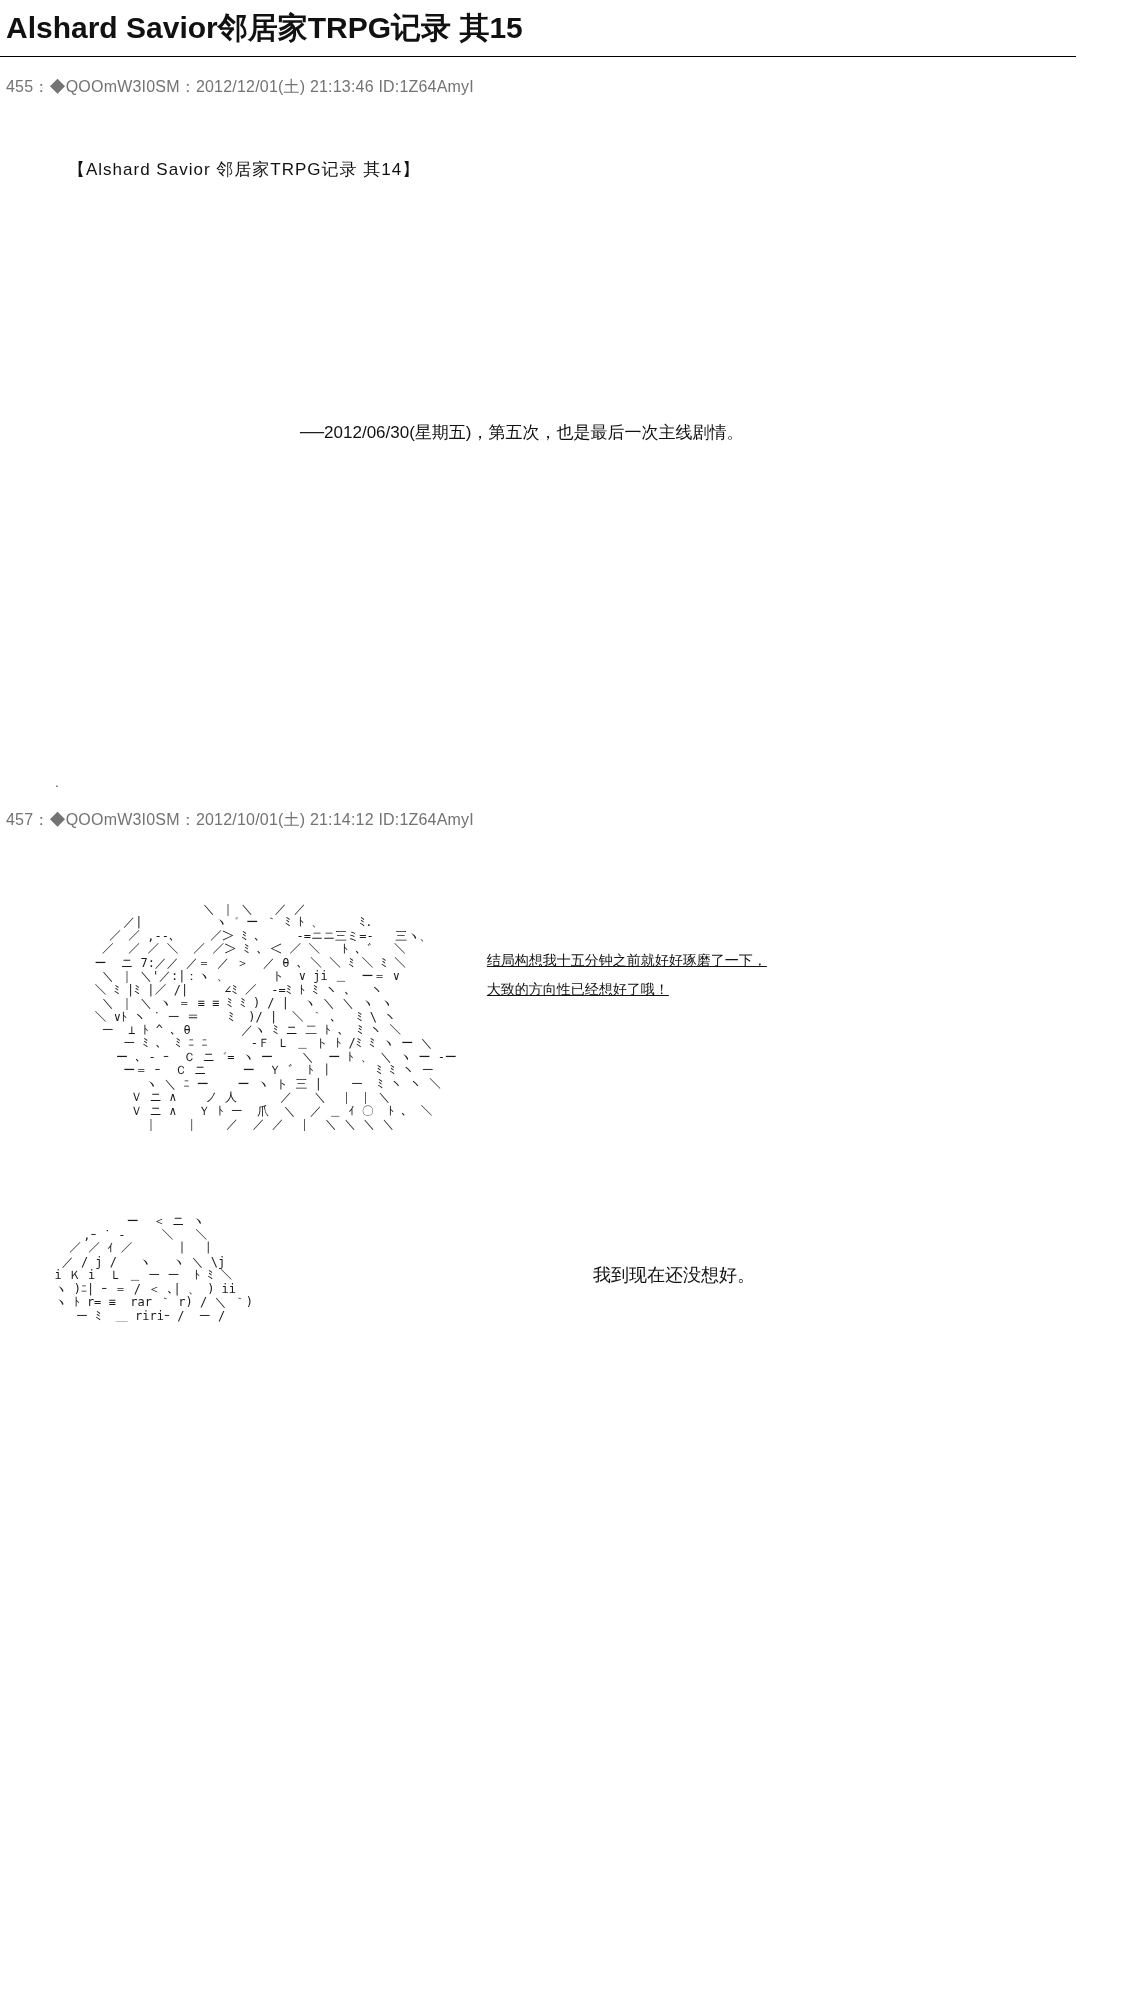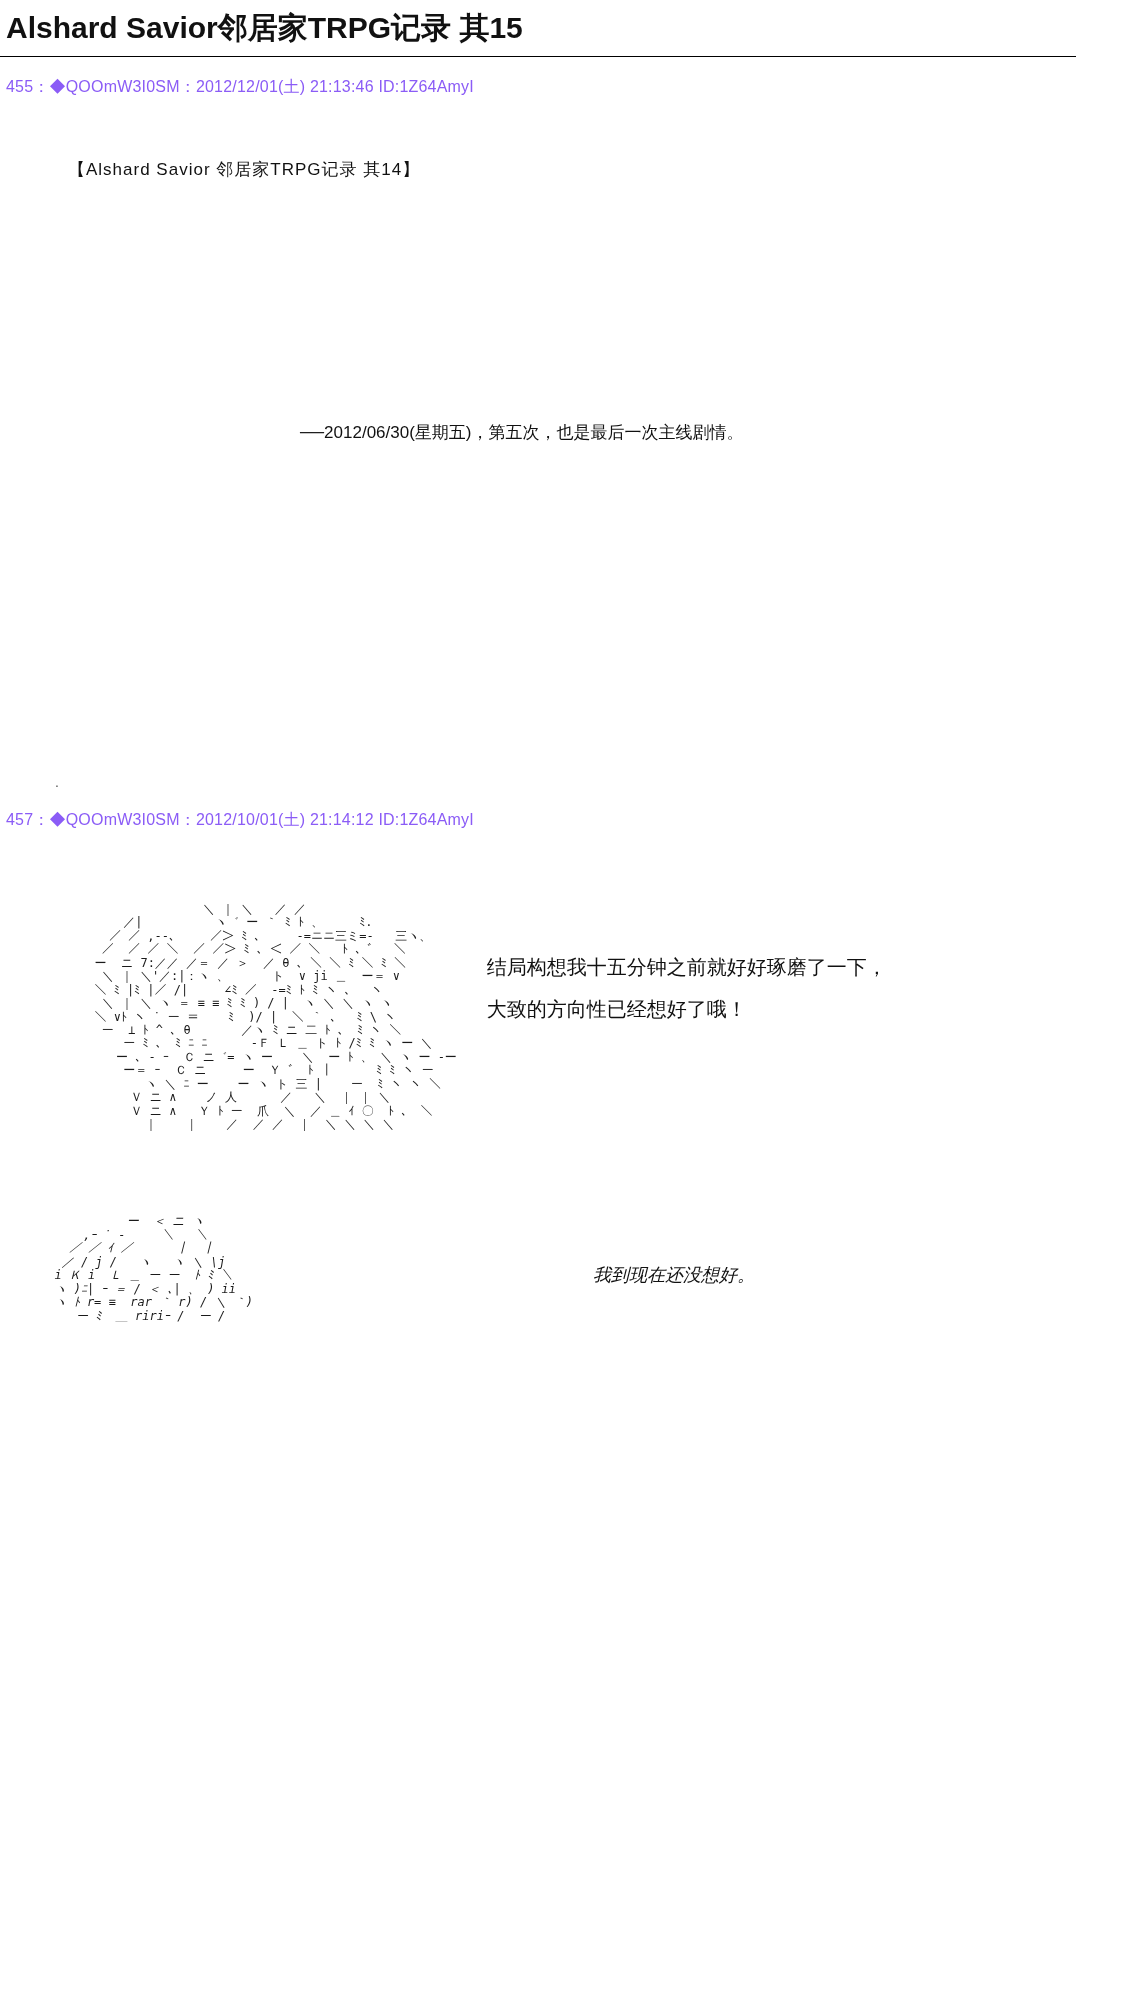--- a/index.html
+++ b/index.html
@@ -34,21 +34,21 @@
     border: 0;
     border-top: 1px solid #000000;
     margin: 10px 0 0 0;
     width: 100%;
   }
   .post {
     position: relative;
   }
   .post-meta {
     font-size: 16px;
-    color: #8b5cf6;
+    color: #737373;
     padding: 20px 0 0 6px;
     letter-spacing: 0.2px;
     white-space: nowrap;
   }
   .post-body {
     position: relative;
   }
   .bracket-line {
     font-size: 17px;
     padding: 60px 0 0 68px;
@@ -84,27 +84,28 @@
   }
   .aa-col {
     flex: 0 0 auto;
   }
   .dialog-col {
     flex: 1 1 auto;
     padding-top: 55px;
     padding-left: 30px;
   }
   .dialog-line {
-    font-size: 20px;
+    font-size: 14px;
     line-height: 2.1;
     color: #111111;
     white-space: nowrap;
+    text-decoration: underline;
   }
   .aa-indent-1 { padding-left: 80px; margin-top: 60px; }
-  .aa-indent-2 { padding-left: 40px; margin-top: 60px; font-style: italic; }
+  .aa-indent-2 { padding-left: 40px; margin-top: 60px; }
   .dialog-2 {
     font-size: 18px;
     padding-left: 340px;
     margin-top: 60px;
     white-space: nowrap;
   }
   .flexwrap { display: flex; align-items: flex-start; }
 </style>
 </head>
 <body>

